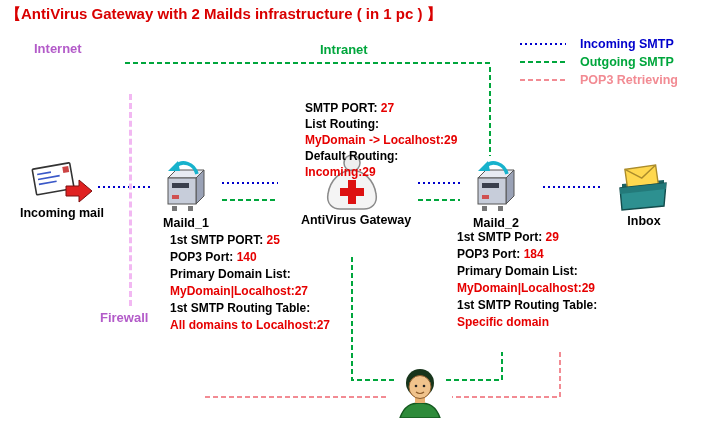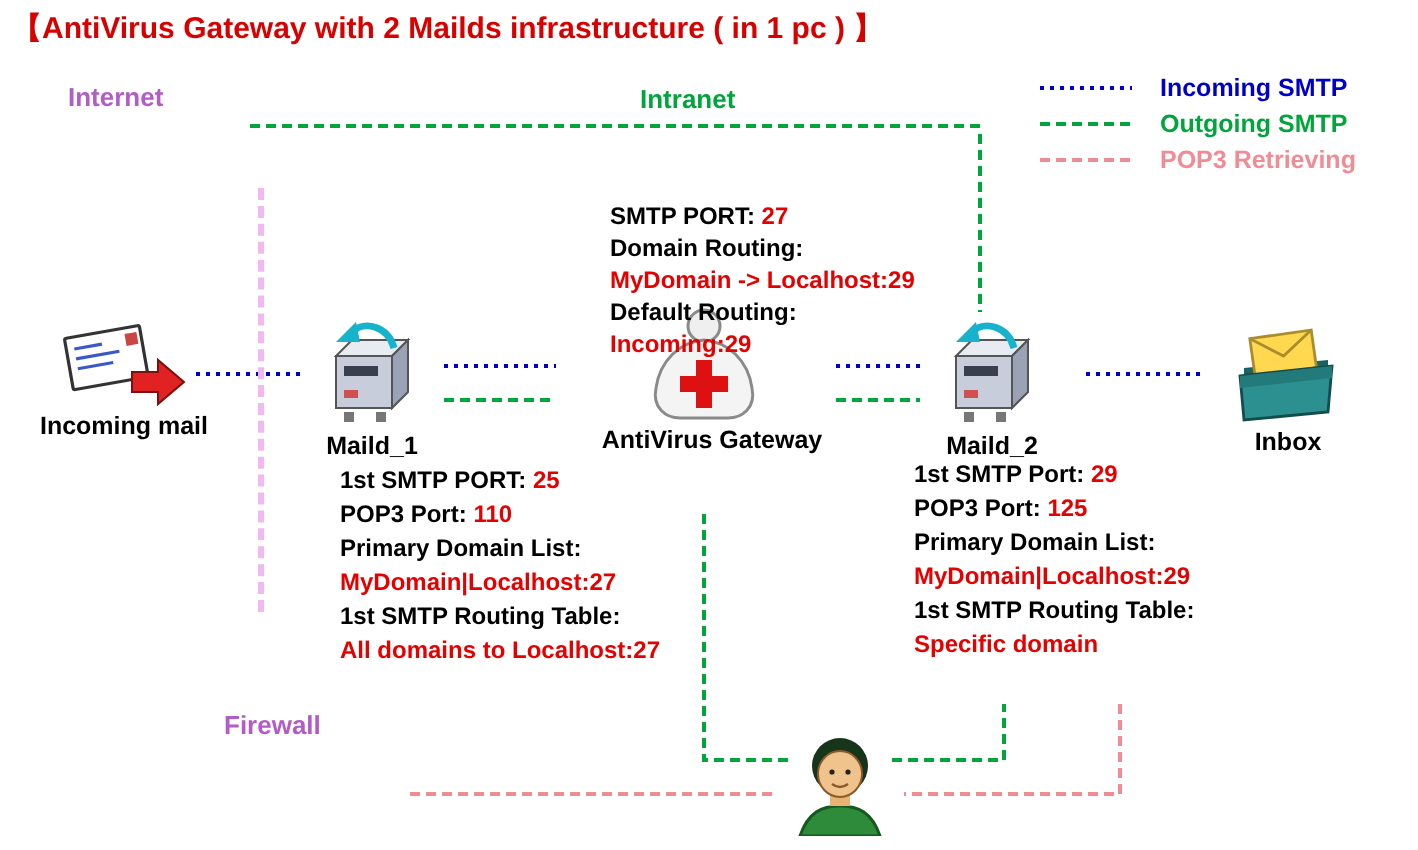--- a/index.html
+++ b/index.html
@@ -80,21 +80,21 @@
       <path d="M520,80 L566,80" marker-end="url(#ah-pink)"></path>
     </g>
   </svg>
 
   <div class="abs firewall-line" style="left:129px;top:94px;height:212px;"></div>
 
   <div class="abs title" style="left:6px;top:5px;">【AntiVirus Gateway with 2 Mailds infrastructure ( in 1 pc ) 】</div>
 
   <div class="abs purple" style="left:34px;top:41px;">Internet</div>
   <div class="abs greenlbl" style="left:320px;top:42px;">Intranet</div>
-  <div class="abs purple" style="left:112px;top:310px;margin-top:45px;">Firewall</div>
+  <div class="abs purple" style="left:100px;top:310px;">Firewall</div>
 
   <div class="abs legend-label legend-blue" style="left:580px;top:37px;">Incoming SMTP</div>
   <div class="abs legend-label legend-green" style="left:580px;top:55px;">Outgoing SMTP</div>
   <div class="abs legend-label legend-pink" style="left:580px;top:73px;">POP3 Retrieving</div>
 
   <div class="abs" style="left:30px;top:158px;">
     <svg width="64" height="48" viewBox="0 0 64 48">
       <g transform="rotate(-10 22 20)">
         <rect x="4" y="8" width="38" height="26" rx="1" fill="#ffffff" stroke="#333333" stroke-width="1.6"></rect>
         <path d="M8,14 h14 M8,19 h22 M8,24 h18" stroke="#3a58c8" stroke-width="1.6"></path>
@@ -165,37 +165,37 @@
       <circle cx="24" cy="19" r="14" fill="#17351b"></circle>
       <ellipse cx="24" cy="23" rx="11" ry="11.5" fill="#f0c38c" stroke="#8a5a2a" stroke-width="1"></ellipse>
       <circle cx="20" cy="22" r="1.3" fill="#222222"></circle>
       <circle cx="28" cy="22" r="1.3" fill="#222222"></circle>
       <path d="M20,28 Q24,31 28,28" fill="none" stroke="#8a5a2a" stroke-width="1.2"></path>
     </svg>
   </div>
 
   <div class="abs tblock gw" style="left:305px;top:88px;margin-top:12px;">
     <div class="tline"><span>SMTP PORT: </span><span class="red">27</span></div>
-    <div class="tline"><span>Domain Routing:</span><span class="red"></span></div>
+    <div class="tline"><span>List Routing:</span><span class="red"></span></div>
     <div class="tline"><span></span><span class="red">MyDomain -&gt; Localhost:29</span></div>
     <div class="tline"><span>Default Routing:</span><span class="red"></span></div>
     <div class="tline"><span></span><span class="red">Incoming:29</span></div>
   </div>
 
   <div class="abs tblock" style="left:170px;top:232px;">
     <div class="tline"><span>1st SMTP PORT: </span><span class="red">25</span></div>
-    <div class="tline"><span>POP3 Port: </span><span class="red">110</span></div>
+    <div class="tline"><span>POP3 Port: </span><span class="red">140</span></div>
     <div class="tline"><span>Primary Domain List:</span><span class="red"></span></div>
     <div class="tline"><span></span><span class="red">MyDomain|Localhost:27</span></div>
     <div class="tline"><span>1st SMTP Routing Table:</span><span class="red"></span></div>
     <div class="tline"><span></span><span class="red">All domains to Localhost:27</span></div>
   </div>
 
   <div class="abs tblock" style="left:457px;top:229px;">
     <div class="tline"><span>1st SMTP Port: </span><span class="red">29</span></div>
-    <div class="tline"><span>POP3 Port: </span><span class="red">125</span></div>
+    <div class="tline"><span>POP3 Port: </span><span class="red">184</span></div>
     <div class="tline"><span>Primary Domain List:</span><span class="red"></span></div>
     <div class="tline"><span></span><span class="red">MyDomain|Localhost:29</span></div>
     <div class="tline"><span>1st SMTP Routing Table:</span><span class="red"></span></div>
     <div class="tline"><span></span><span class="red">Specific domain</span></div>
   </div>
 
 </div>
 
 </body></html>

